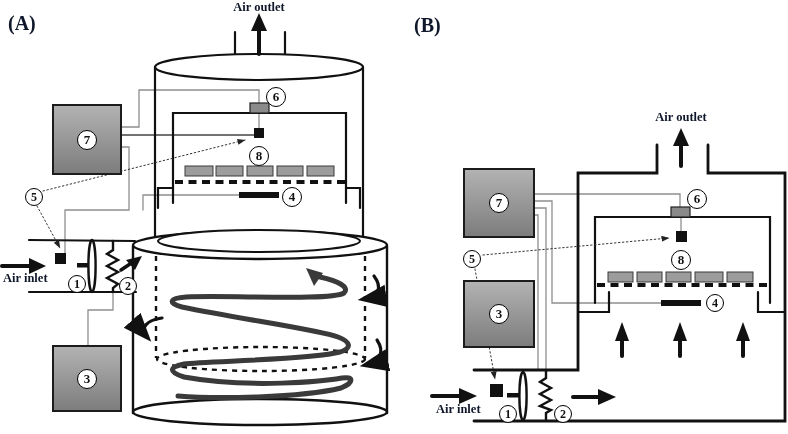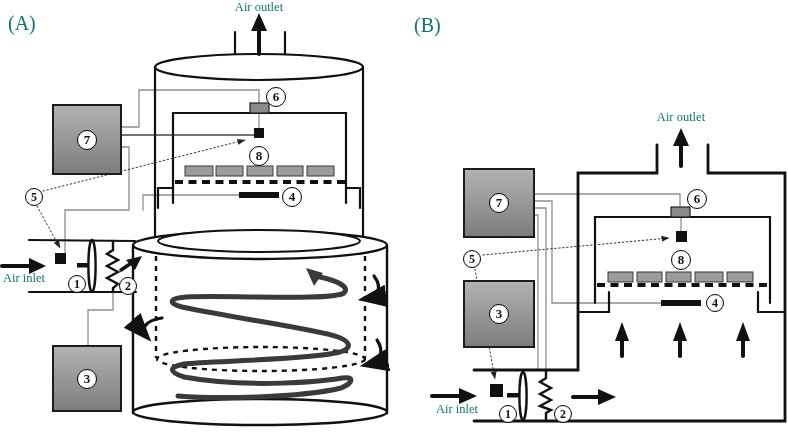--- a/index.html
+++ b/index.html
@@ -1,19 +1,19 @@
 <!DOCTYPE html>
 <html><head>
 <meta charset="utf-8">
 <style>
   html,body{margin:0;padding:0;background:#fff;}
   .canvas{position:relative;width:788px;height:434px;background:#ffffff;overflow:hidden;
           font-family:"Liberation Serif", serif;}
   svg.art{position:absolute;left:0;top:0;}
-  .lbl{position:absolute;font-weight:normal;color:#0f766e;white-space:nowrap;}
+  .lbl{position:absolute;font-weight:bold;color:#0f172a;white-space:nowrap;}
   .panel-label{font-size:20px;}
   .flow-label{font-size:12.5px;}
   .center80{width:84px;text-align:center;}
   .callout{position:absolute;box-sizing:border-box;background:#fff;border:1.6px solid #000;
            border-radius:50%;display:flex;align-items:center;justify-content:center;
            font-weight:bold;color:#111;z-index:5;}
   .co20{width:20px;height:20px;font-size:13px;}
   .co18{width:18px;height:18px;font-size:12px;}
   .gbox{position:absolute;box-sizing:border-box;border:2px solid #1c1c1c;
         background:linear-gradient(180deg,#b2b2b2 0%,#7d7d7d 100%);

